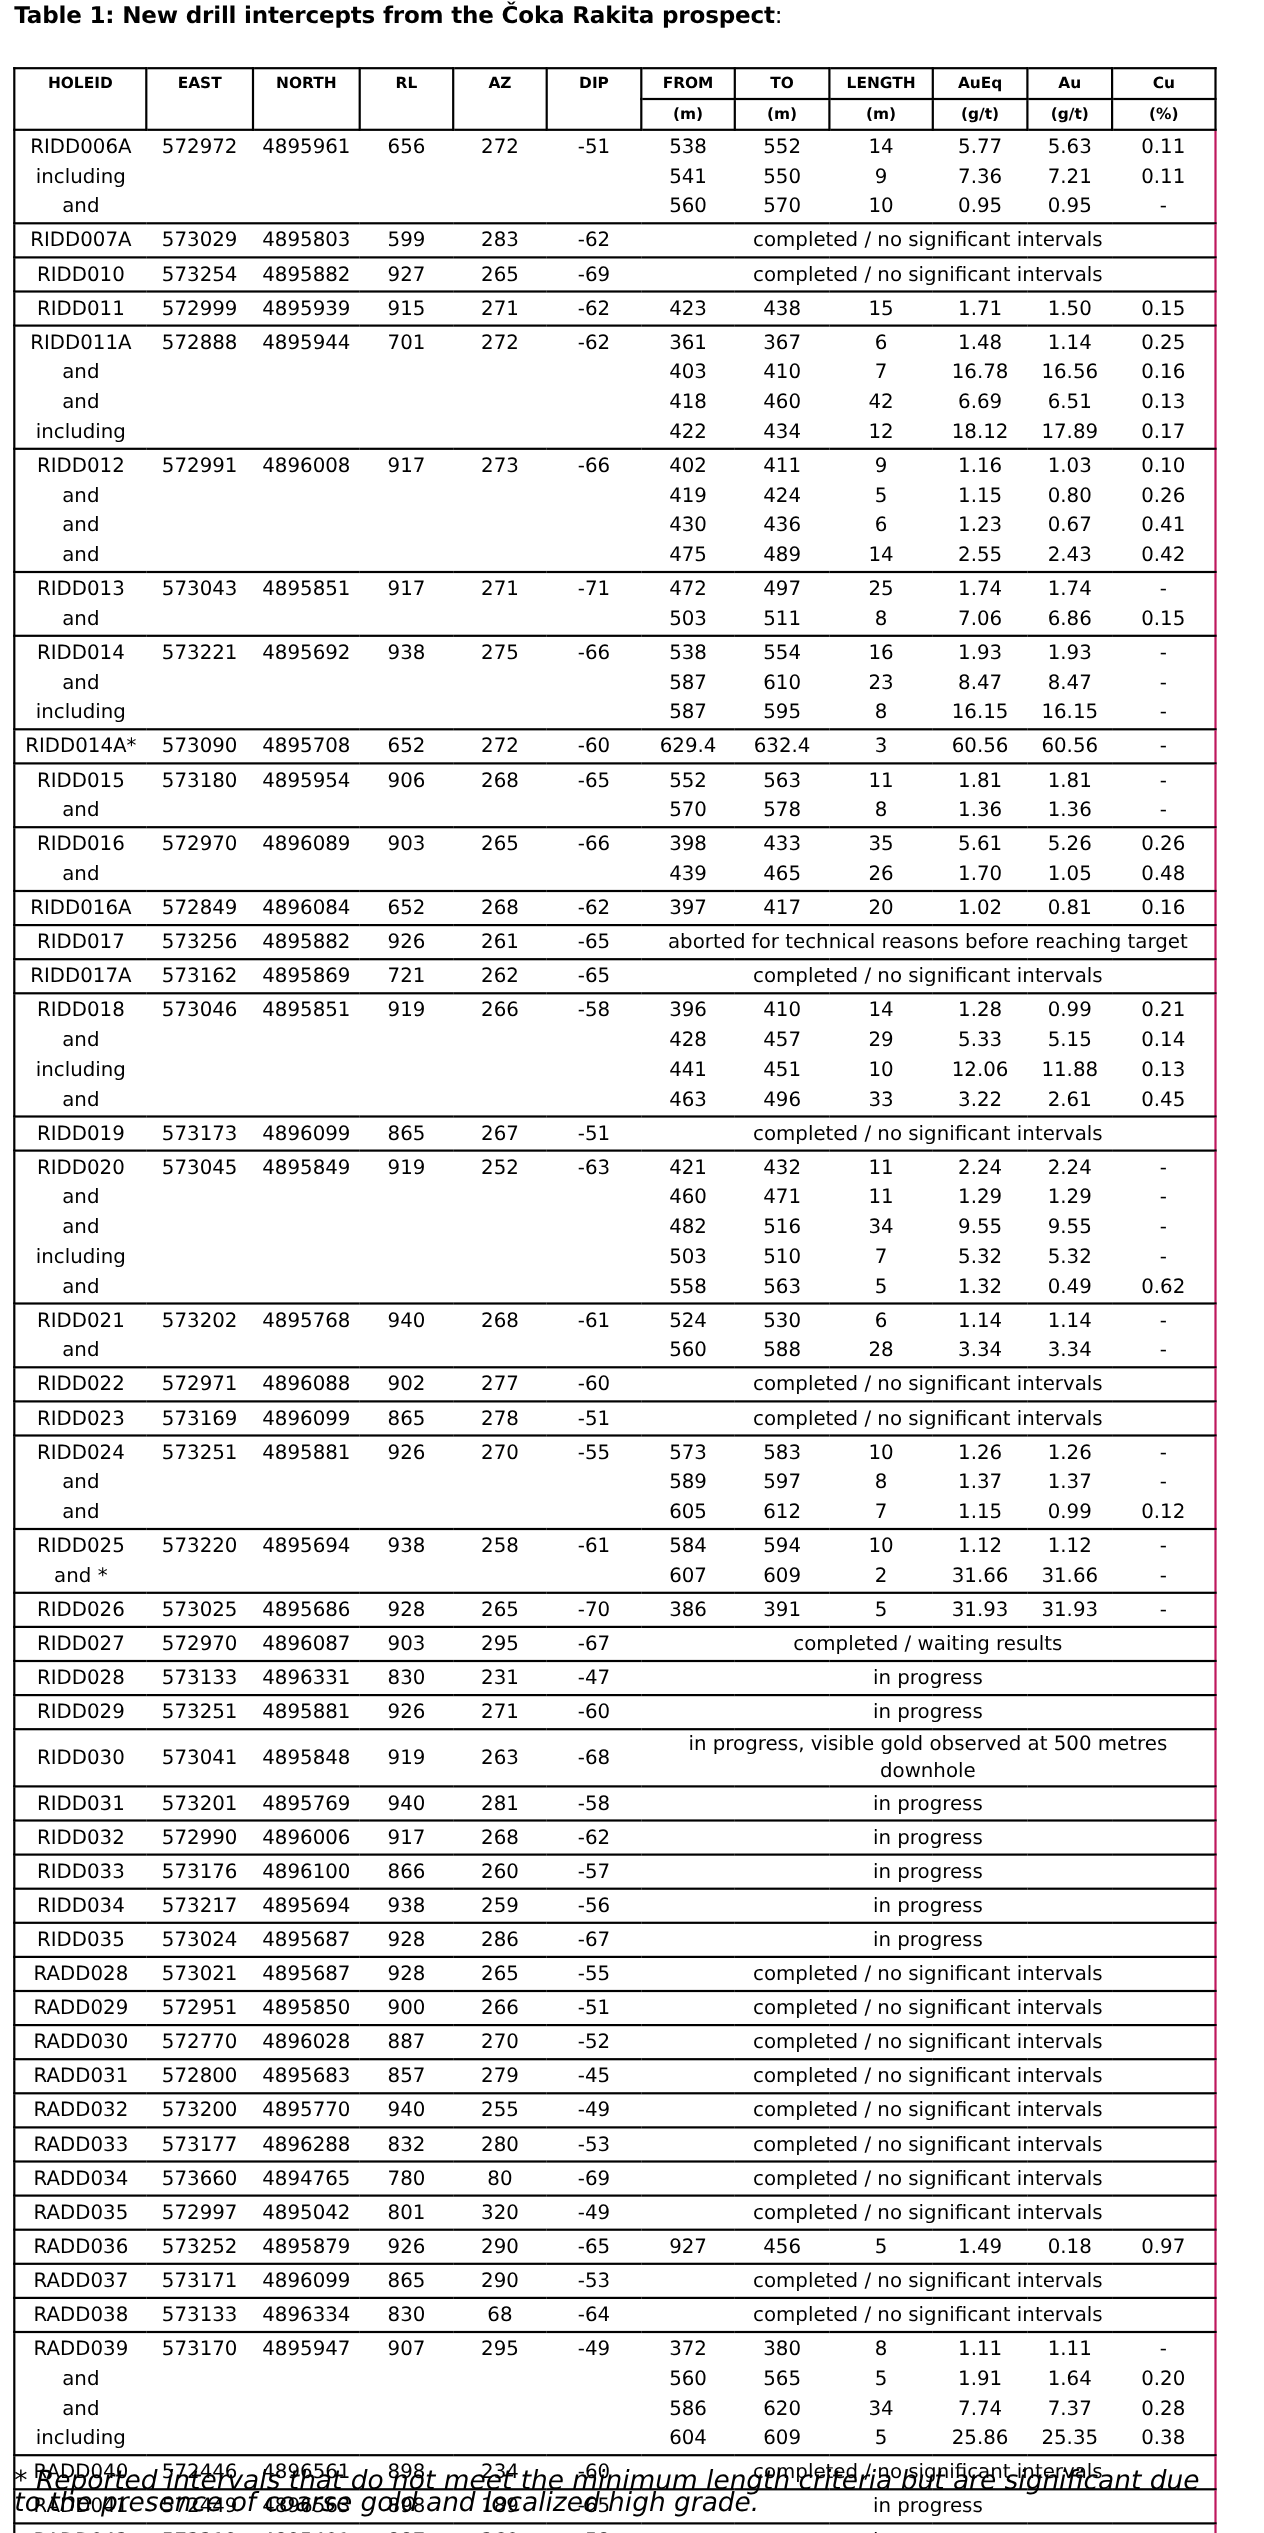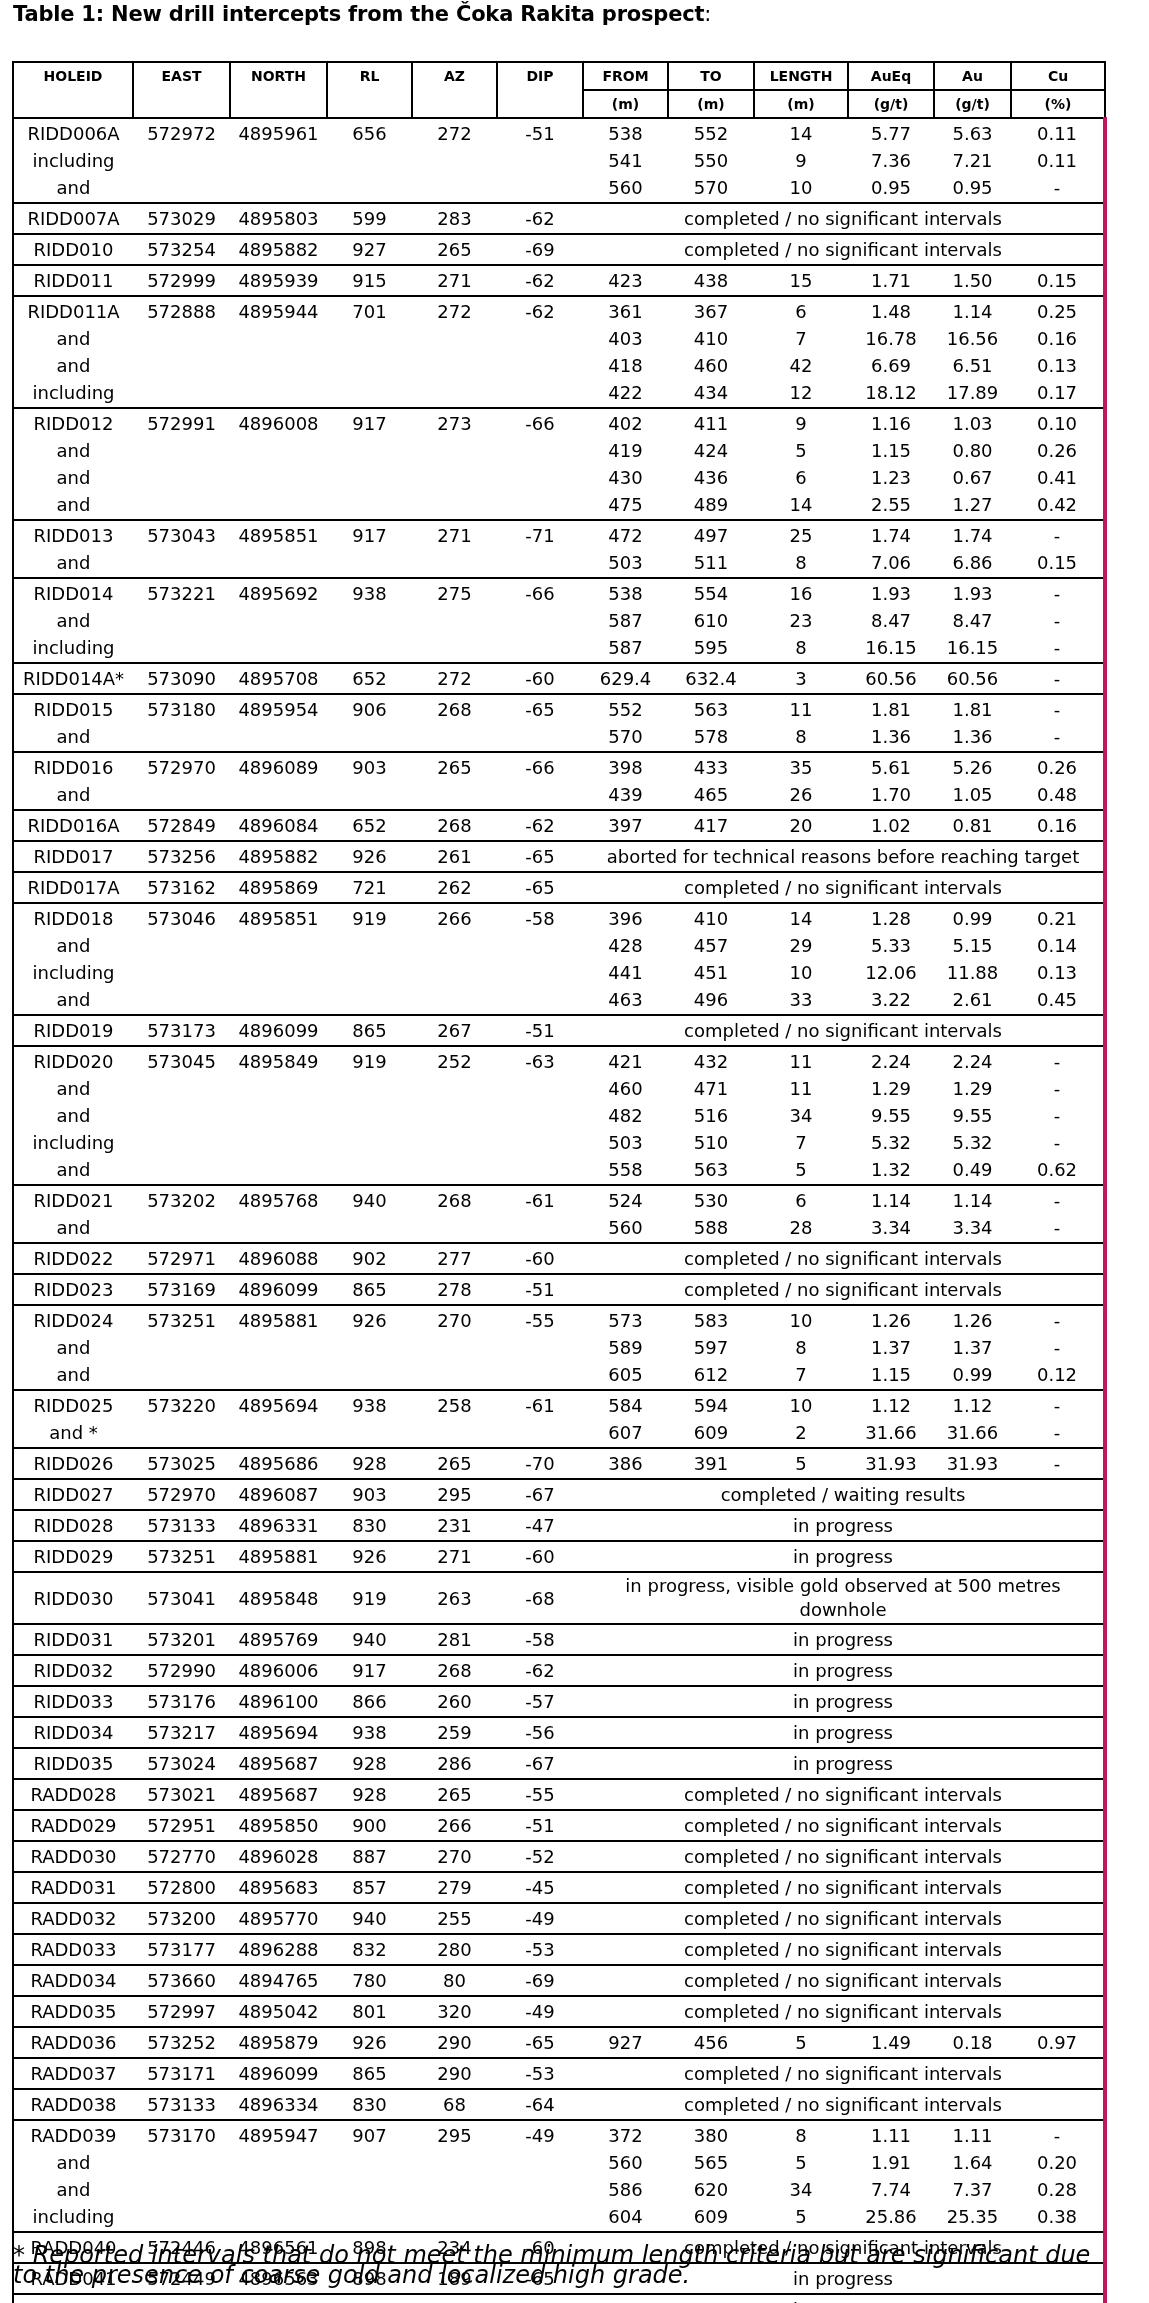--- a/index.html
+++ b/index.html
@@ -11,21 +11,21 @@
   table.drill { position:absolute; left:12px; top:61px; width:1092px;
                 border-collapse:collapse; table-layout:fixed; font-size:18px; }
   table.drill th, table.drill td { padding:0; text-align:center; vertical-align:top;
                 white-space:nowrap; overflow:hidden; }
   table.drill thead th { border:2px solid #000; font-weight:bold; height:26px; line-height:26px;
                 font-size:14px; }
   table.drill thead th.unit { border-top:1px solid #000; }
   table.drill thead th.rs { vertical-align:top; }
   table.drill tbody.grp td { border-top:2px solid #000; border-bottom:2px solid #000; }
   table.drill tbody.grp td.first { border-left:2px solid #000; }
-  table.drill tbody.grp td.last { border-right:4px solid #be185d; }
+  table.drill tbody.grp td.last { border-right:2px solid #be185d; }
   .ln { height:27px; line-height:27px; display:block; }
   td.cellwrap { padding-top:1px !important; padding-bottom:1px !important; }
   td.status { white-space:normal !important; line-height:24px; vertical-align:middle !important; }
   td.vmid { vertical-align:middle !important; }
   .footnote { position:absolute; left:13px; top:2245px; width:1100px; font-size:24px;
               font-style:italic; line-height:20px; }
 </style>
 </head>
 <body>
 
@@ -319,21 +319,21 @@
         <td class="cellwrap">
           <span class="ln">1.16</span>
           <span class="ln">1.15</span>
           <span class="ln">1.23</span>
           <span class="ln">2.55</span>
         </td>
         <td class="cellwrap">
           <span class="ln">1.03</span>
           <span class="ln">0.80</span>
           <span class="ln">0.67</span>
-          <span class="ln">1.27</span>
+          <span class="ln">2.43</span>
         </td>
         <td class="cellwrap last">
           <span class="ln">0.10</span>
           <span class="ln">0.26</span>
           <span class="ln">0.41</span>
           <span class="ln">0.42</span>
         </td>
       </tr>
     </tbody>
     <tbody class="grp">

